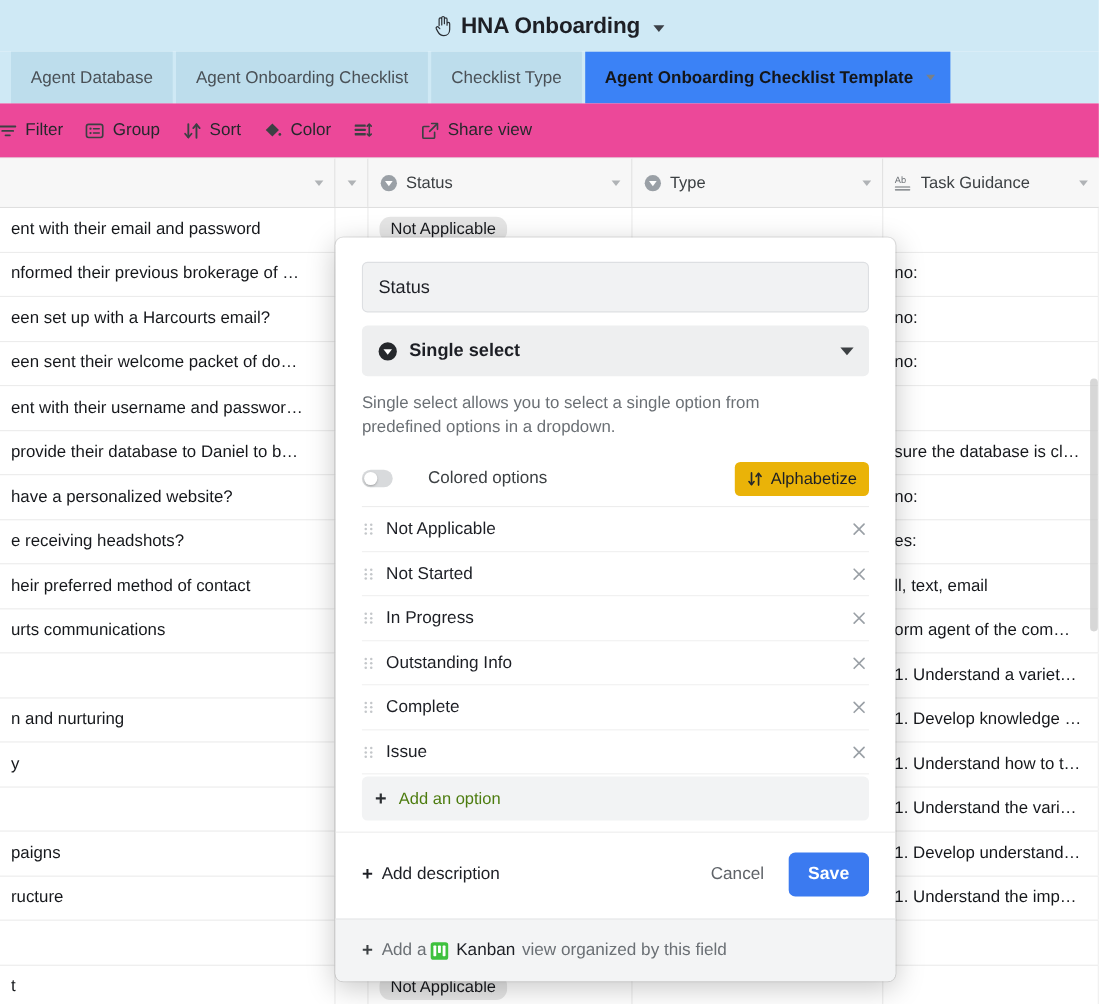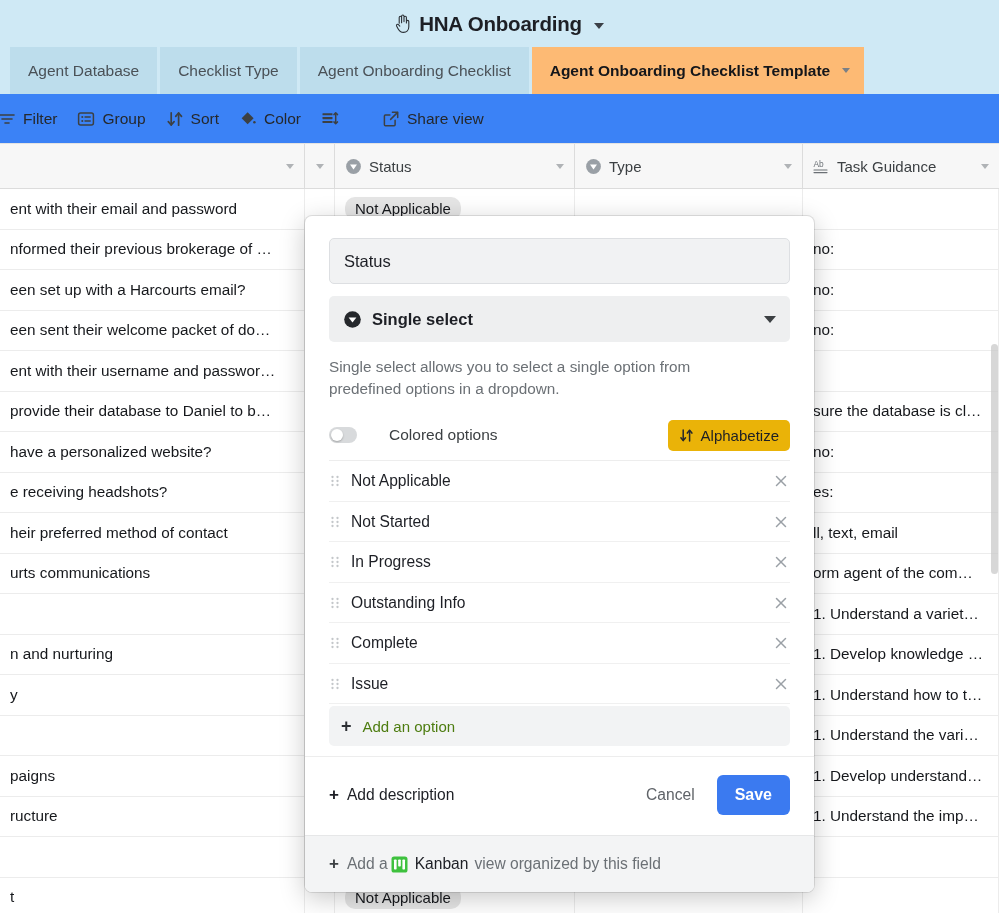--- a/index.html
+++ b/index.html
@@ -32,34 +32,34 @@
   .tab-strip {
     position: absolute; left: 0; top: 47px; width: 999px; height: 47px;
     background: #cfe9f5; display: flex; align-items: flex-end;
   }
   .tab {
     height: 47px; display: flex; align-items: center; padding: 0 18px;
     font-size: 15.5px; color: #4a5157; background: #bdddec;
     margin-right: 3px; white-space: nowrap; cursor: pointer;
   }
   .tab.active {
-    background: #fdba74; color: #14161a; font-weight: 700;
+    background: #3b82f6; color: #14161a; font-weight: 700;
     padding-right: 14px;
   }
   .tab .tab-caret {
     width: 0; height: 0; border-left: 4.5px solid transparent;
     border-right: 4.5px solid transparent; border-top: 5px solid #7a8086;
     margin-left: 12px;
   }
   .tab:first-child { margin-left: 10px; }
 
   
   .toolbar {
     position: absolute; left: 0; top: 94px; width: 999px; height: 50px;
-    background: #3b82f6; display: flex; align-items: center;
+    background: #ec4899; display: flex; align-items: center;
     border-bottom: 1px solid #e3e3e3;
   }
   .tb-item {
     display: flex; align-items: center; gap: 7px;
     padding: 6px 10px; border-radius: 5px; cursor: pointer;
     font-size: 15.5px; color: #25282c; font-weight: 500;
     white-space: nowrap;
   }
   .tb-icon { width: 18px; height: 18px; display: block; flex: none; }
 
@@ -222,24 +222,24 @@
       <span class="app-title">HNA Onboarding</span>
       <span class="title-caret"></span>
     </div>
   </div>
 
   <div class="tab-strip">
     <div class="tab">
       <span>Agent Database</span>
     </div>
     <div class="tab">
+      <span>Agent Onboarding Checklist</span>
+    </div>
+    <div class="tab">
       <span>Checklist Type</span>
-    </div>
-    <div class="tab">
-      <span>Agent Onboarding Checklist</span>
     </div>
     <div class="tab active">
       <span>Agent Onboarding Checklist Template</span>
       <span class="tab-caret"></span>
     </div>
   </div>
 
   <div class="toolbar">
 
     <div class="tb-item" style="margin-left:-12px;">

